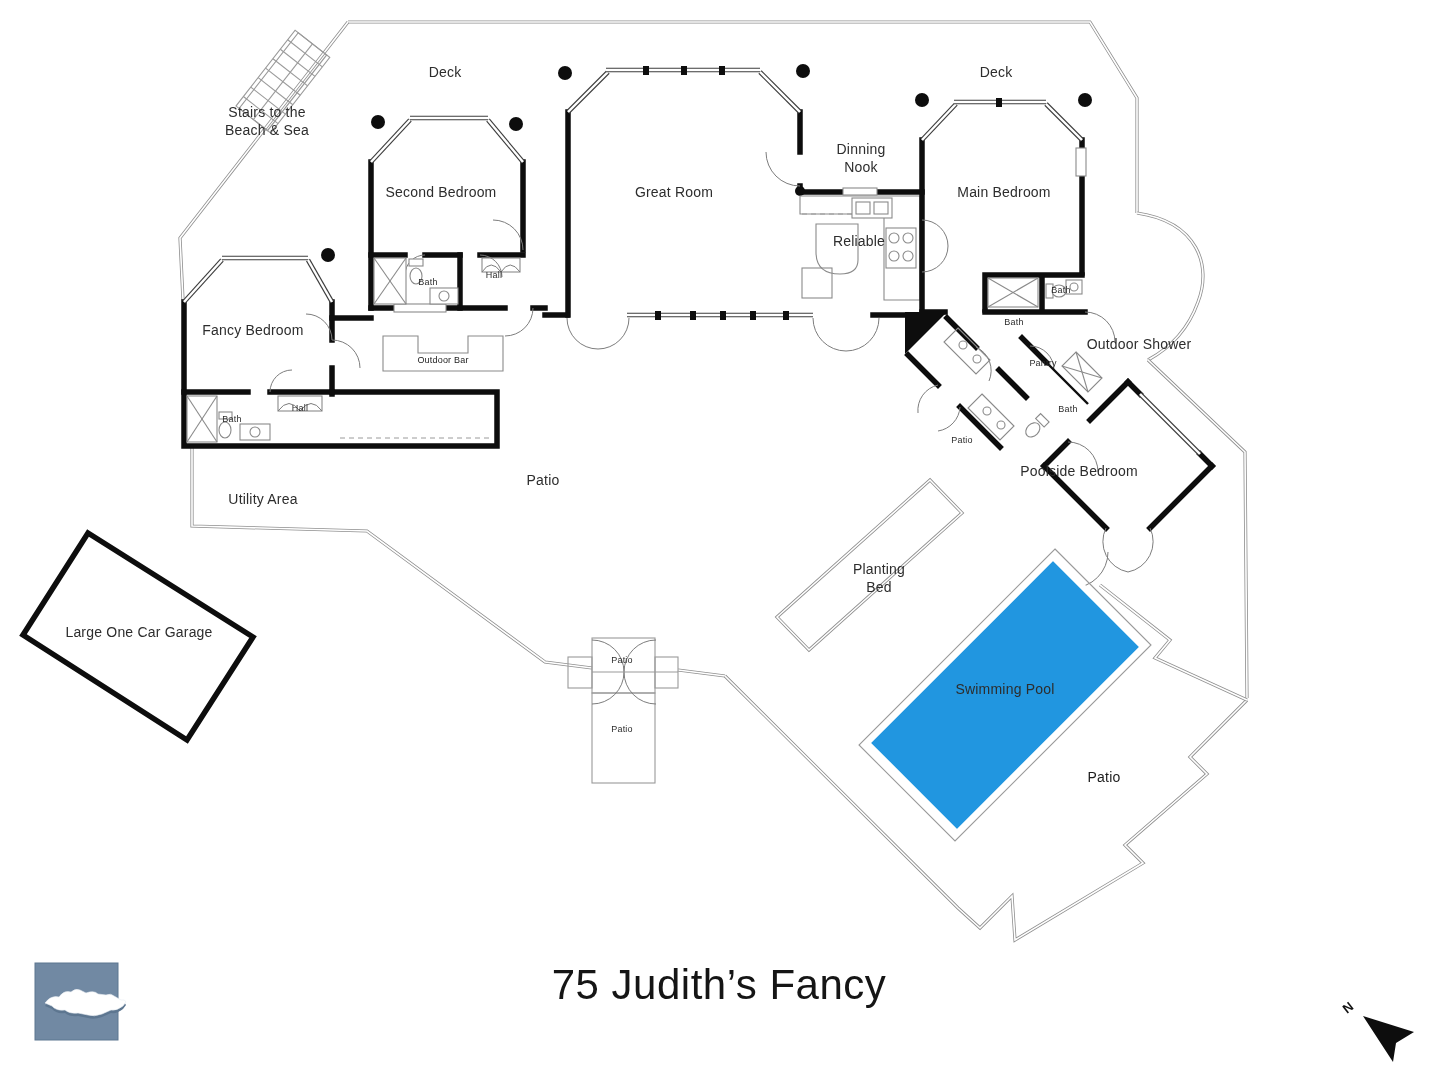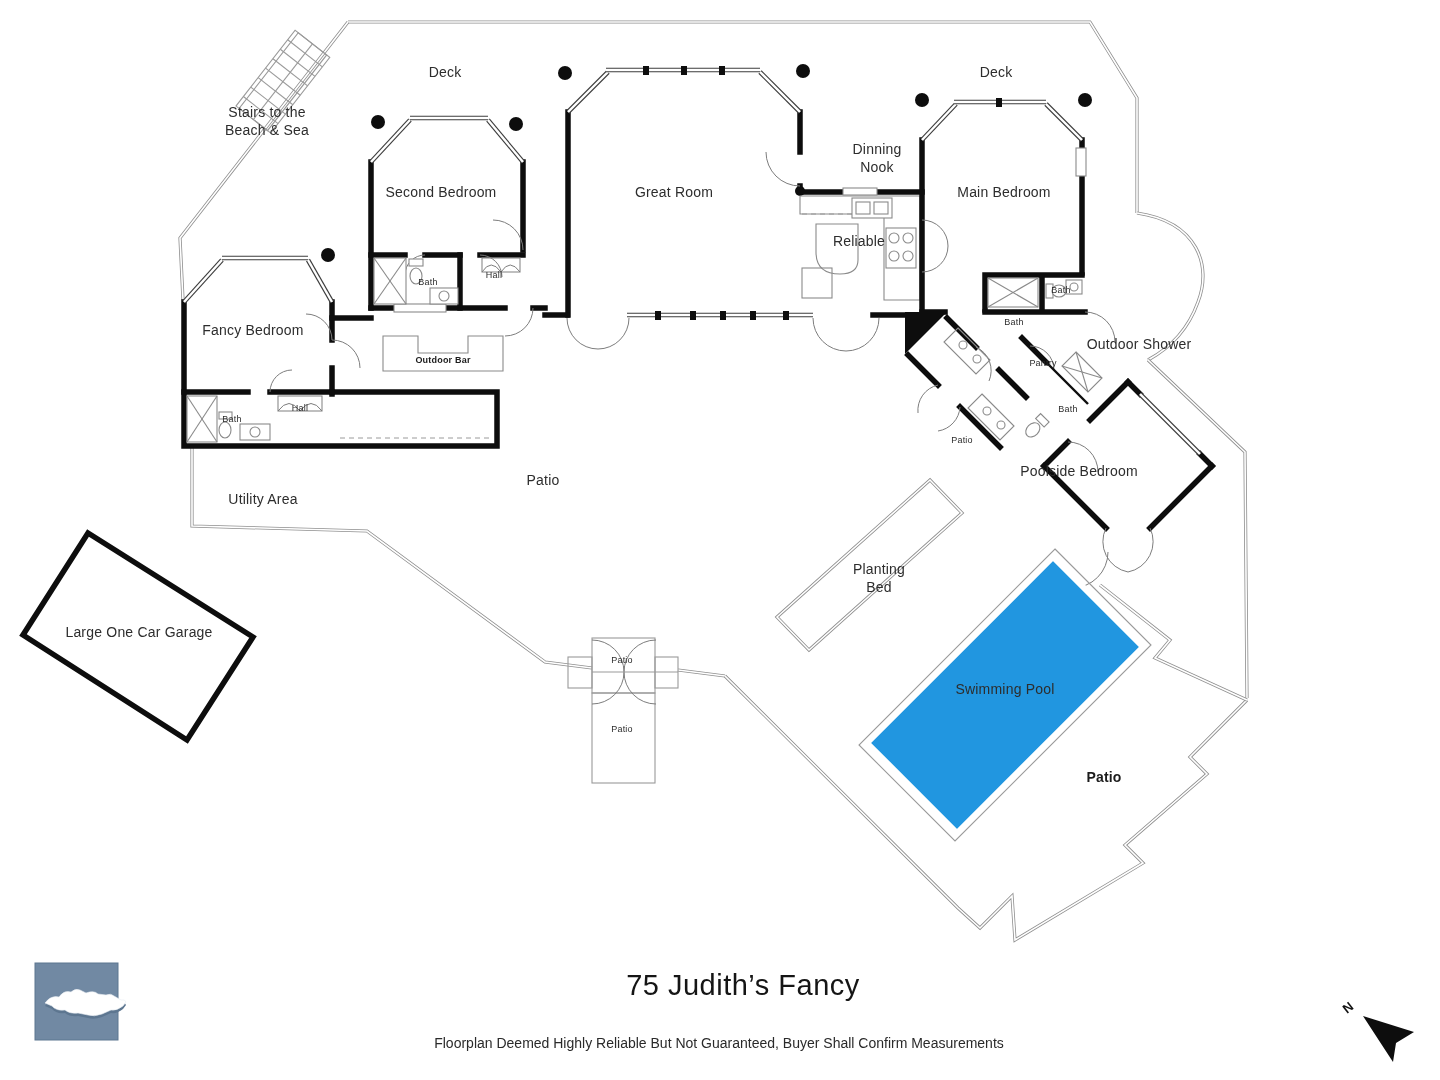--- a/index.html
+++ b/index.html
@@ -16,23 +16,23 @@
   .win-top{stroke:#ffffff;stroke-width:2.4;fill:none;}
   .door{stroke:#7d7d7d;stroke-width:1;fill:none;}
   .fix{stroke:#8a8a8a;stroke-width:1.1;fill:#ffffff;}
   .fixl{stroke:#8a8a8a;stroke-width:1.1;fill:none;}
   .dash{stroke:#9a9a9a;stroke-width:1;fill:none;stroke-dasharray:5 4;}
   .blk{fill:#0d0d0d;stroke:none;}
   
   .room-label{position:absolute;transform:translate(-50%,-50%);font-size:14px;line-height:1.25;
       color:#2d2d2d;white-space:pre-line;text-align:center;letter-spacing:.2px;}
   .room-label.small{font-size:9px;}
-  .room-label.bold{font-weight:700;color:#1c1c1c;}
-  .plan-title{position:absolute;left:743px;top:985px;transform:translate(-50%,-50%);
-      font-size:29px;color:#151515;letter-spacing:.5px;white-space:nowrap;}
+  .room-label.bold{font-weight:400;color:#1c1c1c;}
+  .plan-title{position:absolute;left:719px;top:985px;transform:translate(-50%,-50%);
+      font-size:42px;color:#151515;letter-spacing:.5px;white-space:nowrap;}
   .plan-disclaimer{position:absolute;left:719px;top:1043px;transform:translate(-50%,-50%);
       font-size:14px;color:#2a2a2a;white-space:nowrap;}
   .compass-n{font-size:13px;font-weight:700;fill:#111;}
 </style>
 </head>
 <body>
 
 <div class="canvas">
 
 <svg class="plan" width="1440" height="1080" viewBox="0 0 1440 1080">
@@ -289,21 +289,21 @@
     <text class="compass-n" x="1347" y="1014" transform="rotate(-38 1347 1014)">N</text>
   </g>
 </svg>
 
 <div>
       <span class="room-label" style="left: 445px; top: 73px;">Deck</span>
       <span class="room-label" style="left: 267px; top: 121px;">Stairs to the
 Beach &amp; Sea</span>
       <span class="room-label" style="left: 441px; top: 193px;">Second Bedroom</span>
       <span class="room-label" style="left: 674px; top: 193px;">Great Room</span>
-      <span class="room-label" style="left: 861px; top: 158px; margin-left: 16px;">Dinning
+      <span class="room-label" style="left: 861px; top: 158px;">Dinning
 Nook</span>
       <span class="room-label" style="left: 996px; top: 73px;">Deck</span>
       <span class="room-label" style="left: 1004px; top: 193px;">Main Bedroom</span>
       <span class="room-label" style="left: 859px; top: 242px;">Reliable</span>
       <span class="room-label small" style="left: 428px; top: 283px;">Bath</span>
       <span class="room-label small" style="left: 494px; top: 276px;">Hall</span>
       <span class="room-label" style="left: 253px; top: 331px;">Fancy Bedroom</span>
       <span class="room-label small bold" style="left: 443px; top: 361px;">Outdoor Bar</span>
       <span class="room-label small" style="left: 232px; top: 420px;">Bath</span>
       <span class="room-label small" style="left: 300px; top: 409px;">Hall</span>
@@ -319,15 +319,14 @@
       <span class="room-label" style="left: 879px; top: 578px;">Planting
 Bed</span>
       <span class="room-label" style="left: 1005px; top: 690px;">Swimming Pool</span>
       <span class="room-label bold" style="left: 1104px; top: 778px;">Patio</span>
       <span class="room-label small" style="left: 622px; top: 661px;">Patio</span>
       <span class="room-label small" style="left: 622px; top: 730px;">Patio</span>
       <span class="room-label" style="left: 139px; top: 633px;">Large One Car Garage</span>
     </div>
 
 <div class="plan-title">75 Judith’s Fancy</div>
-<div class="plan-disclaimer">Floorplan Deemed Highly Reliable But Not Guaranteed, Buyer Shall Confirm Measurements</div>
 
 </div>
 
 </body></html>

